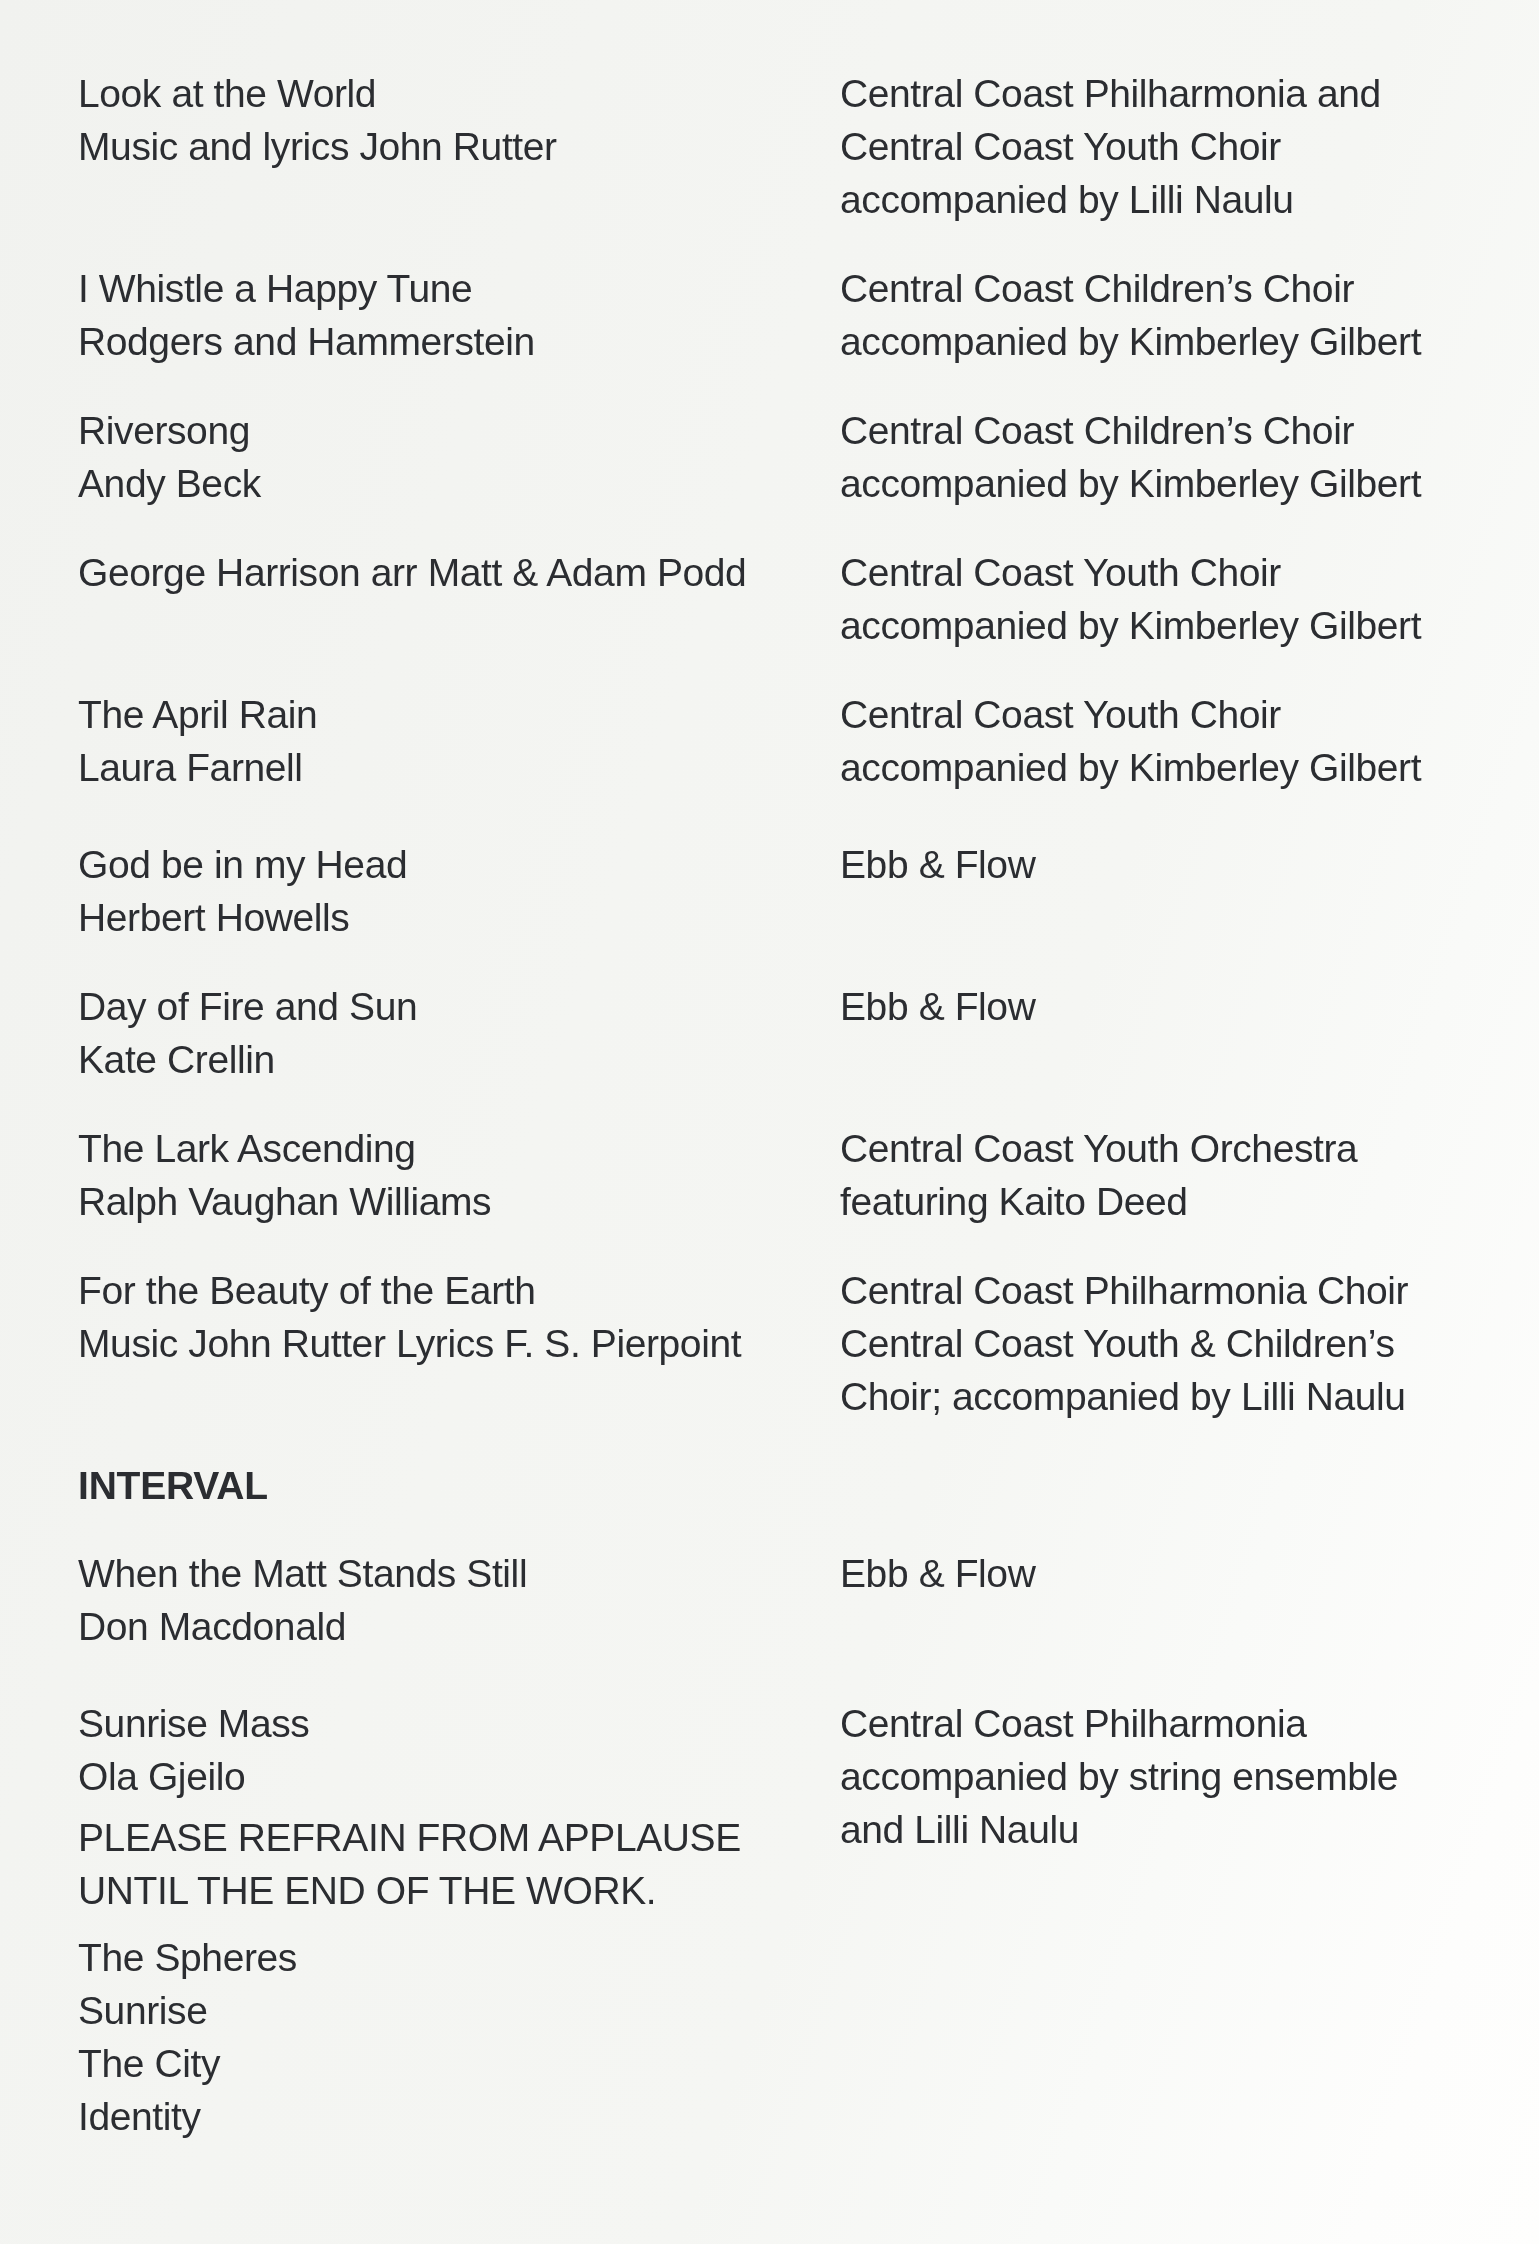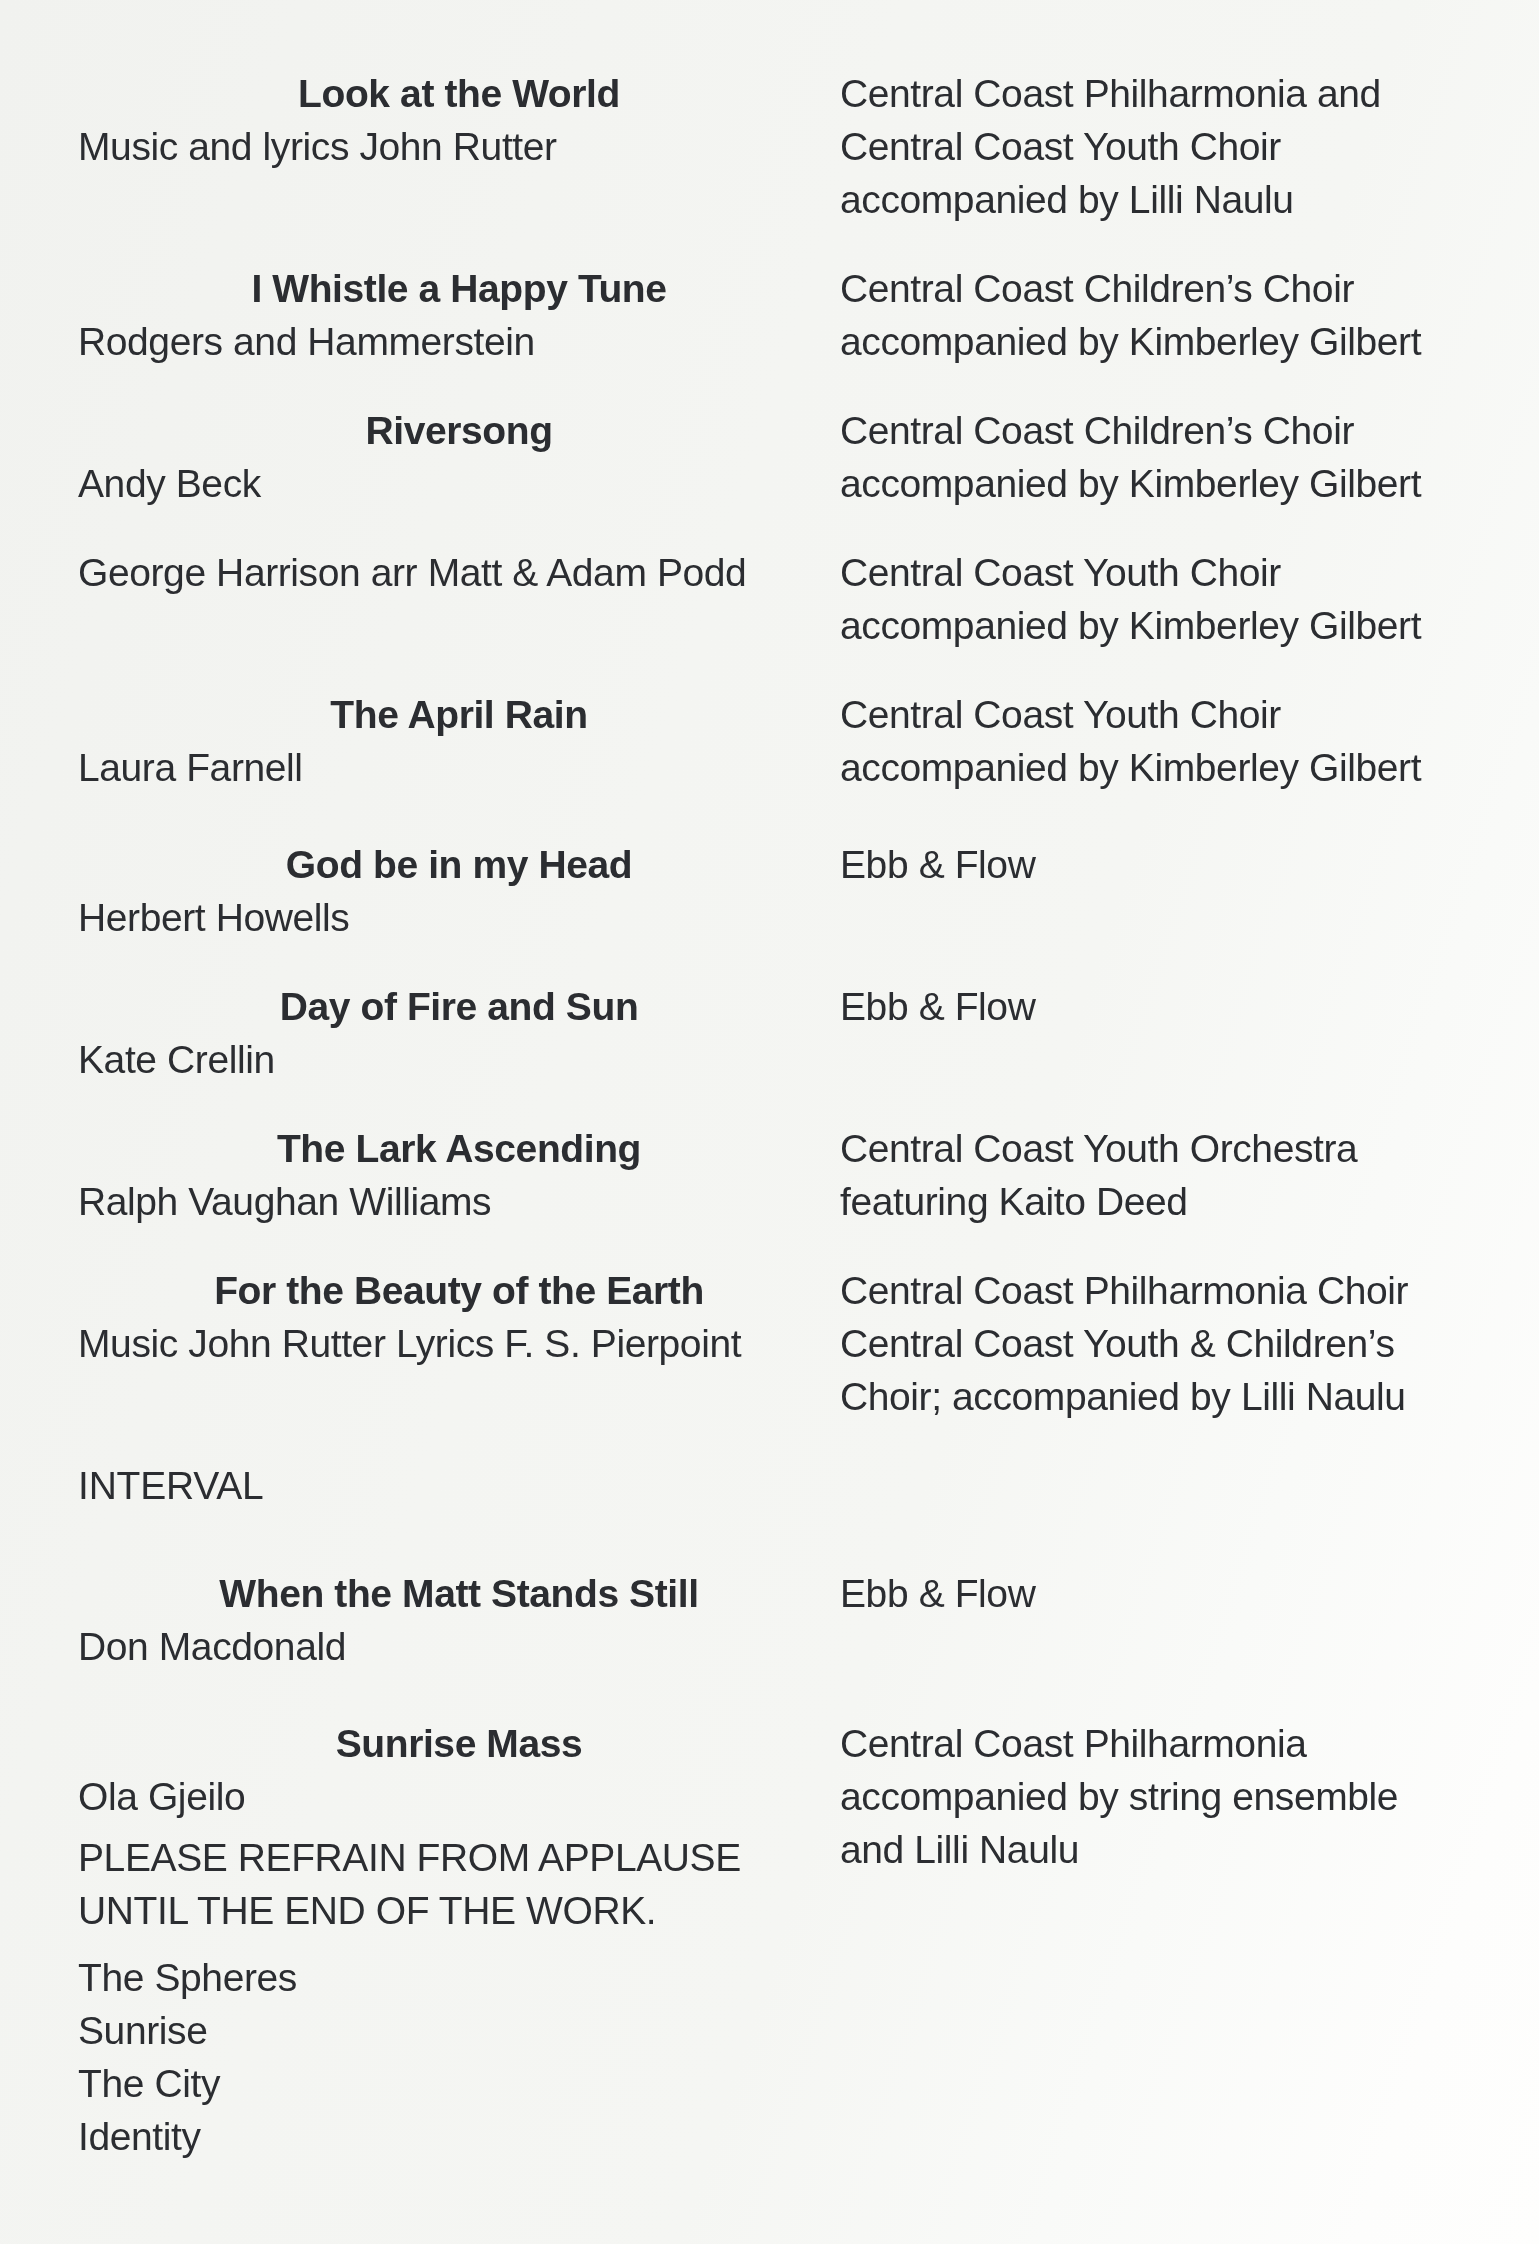--- a/index.html
+++ b/index.html
@@ -31,27 +31,27 @@
   .page > .entry:nth-child(5),
   .page > .entry:nth-child(11) { margin-bottom: 44px; }
   .page > .entry:nth-child(12) { margin-bottom: 14px; }
 
   .line {
     font-size: 39px;
     line-height: 53px;
     letter-spacing: -0.4px;
     white-space: nowrap;
   }
-  .piece-title { font-weight: 700; text-align: center; }
+  .piece-title { font-weight: 400; }
   .interval {
     font-size: 39px;
     line-height: 53px;
-    font-weight: 400;
+    font-weight: 700;
     letter-spacing: -0.2px;
-    margin-bottom: 55px;
+    margin-bottom: 35px;
   }
   .note { margin-top: 8px; }
   .movements { margin-bottom: 0; }
 </style>
 </head>
 <body style="--ink: #2b2d31;">
 
 <main class="page">
     <div class="entry">
       <div class="col-left">

